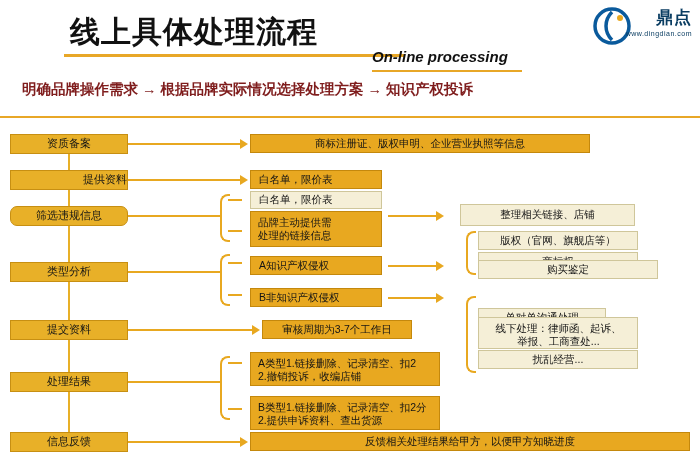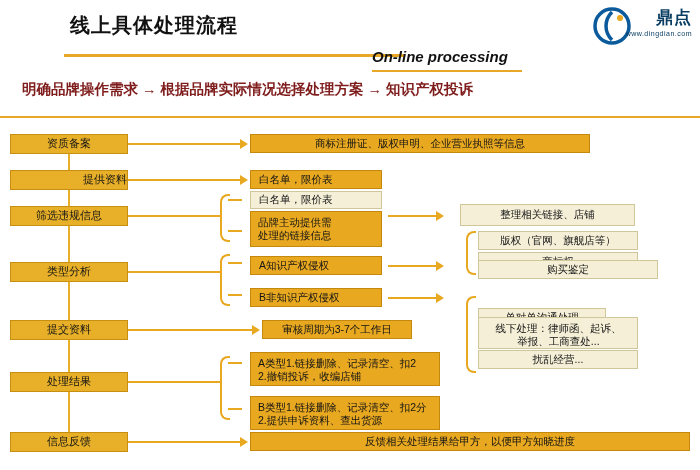--- a/index.html
+++ b/index.html
@@ -10,21 +10,21 @@
     overflow:hidden;
     position:relative;
   }
   
   .header {
     position:absolute; left:0; top:0; width:700px; height:70px;
     background:#ffffff;
   }
   .title {
     position:absolute; left:70px; top:12px;
-    font-size:20px; font-weight:bold; color:#111;
+    font-size:30px; font-weight:bold; color:#111;
     letter-spacing:1px;
   }
   .underline {
     position:absolute; left:64px; top:54px; width:340px; height:3px;
     background:#e8a727;
   }
   .subtitle {
     position:absolute; left:372px; top:48px;
     font-size:15px; font-style:italic; font-weight:bold; color:#111;
   }
@@ -129,21 +129,21 @@
 <div class="box stage" style="left:10px; top:134px; width:118px; height:20px;">
   <span>资质备案</span>
 </div>
 <div class="stage-conn" style="left:68px; top:154px; height:16px;"></div>
 
 <div class="box stage" style="left:10px; top:170px; width:118px; height:20px;justify-content:flex-end;">
   <span>提供资料</span>
 </div>
 <div class="stage-conn" style="left:68px; top:190px; height:16px;"></div>
 
-<div class="box stage" style="left:10px; top:206px; width:118px; height:20px;">
+<div class="box stage" style="left:10px; top:206px; width:118px; height:20px;border-radius:7px;">
   <span>筛选违规信息</span>
 </div>
 <div class="stage-conn" style="left:68px; top:226px; height:36px;"></div>
 
 <div class="box stage" style="left:10px; top:262px; width:118px; height:20px;">
   <span>类型分析</span>
 </div>
 <div class="stage-conn" style="left:68px; top:282px; height:38px;"></div>
 
 <div class="box stage" style="left:10px; top:320px; width:118px; height:20px;">

